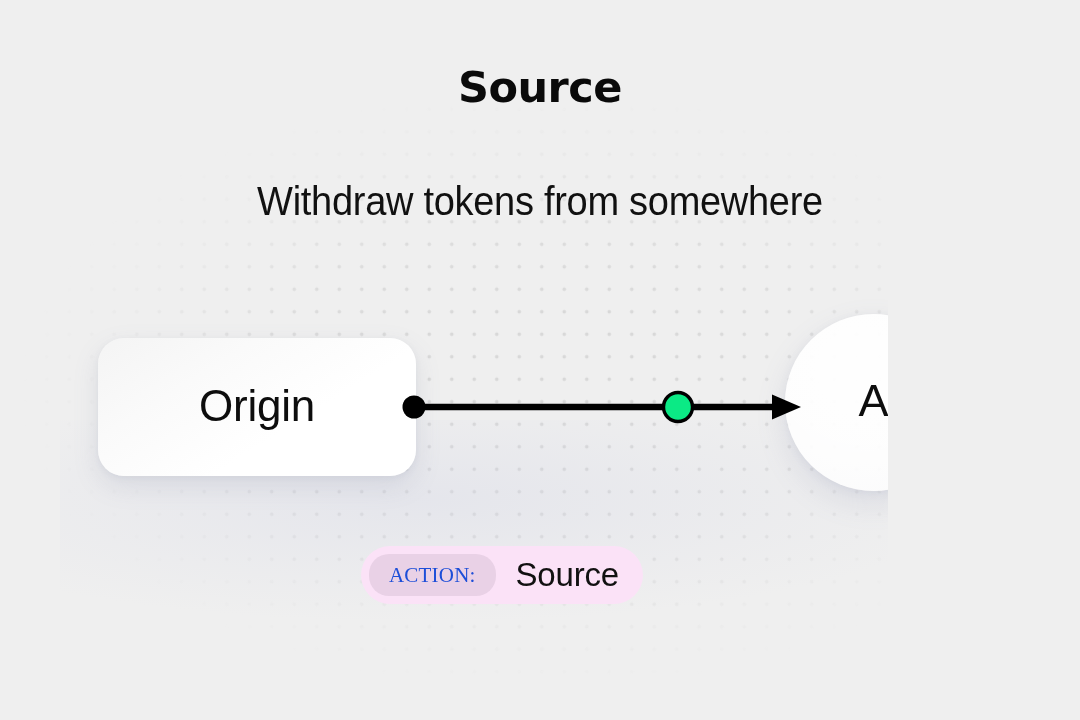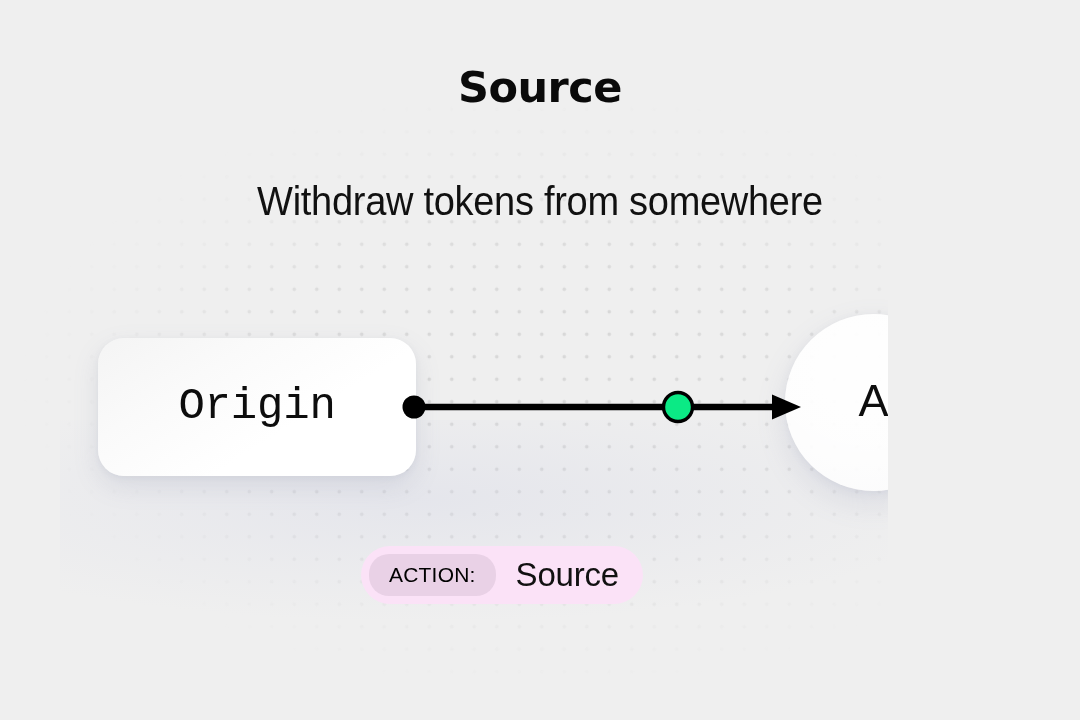--- a/index.html
+++ b/index.html
@@ -96,21 +96,21 @@
     box-shadow: 0 10px 26px rgba(120,125,155,0.16),
                 0 2px 6px rgba(120,125,155,0.08);
     display: flex;
     align-items: center;
     justify-content: center;
   }
   #node-origin-label {
     font-size: 44px;
     font-weight: 400;
     color: #0d0d0d;
-    font-family: Liberation Mono, monospace;
+    font-family: Liberation Sans, sans-serif;
     letter-spacing: -0.2px;
     transform: translateY(-1px);
   }
 
   #node-a {
     position: absolute;
     left: 785px;
     top: 314px;
     width: 177px;
     height: 177px;
@@ -155,23 +155,23 @@
   }
   #action-badge-key {
     background: #e9d1e6;
     border-radius: 20px;
     height: 42px;
     padding: 0 20px;
     display: flex;
     align-items: center;
     font-size: 21px;
     font-weight: 400;
-    color: #000000;
+    color: #1d4ed8;
     letter-spacing: 0.2px;
-    font-family: Liberation Sans, sans-serif;
+    font-family: Liberation Serif, serif;
   }
   #action-badge-value {
     margin-left: 20px;
     font-size: 33px;
     font-weight: 400;
     color: #111111;
     font-family: "Liberation Sans", sans-serif;
     letter-spacing: -0.2px;
   }
 </style>

